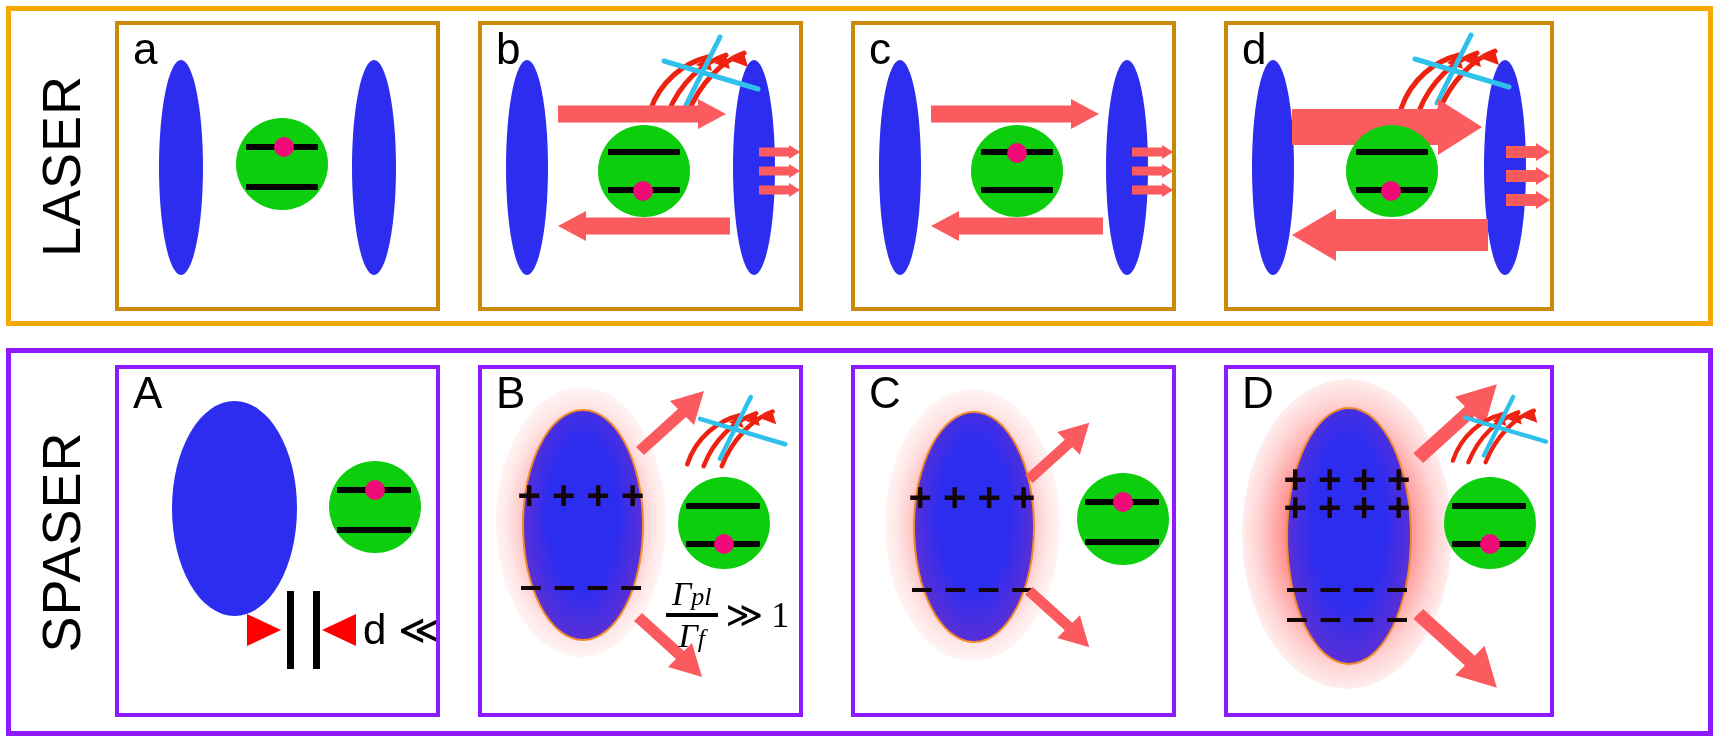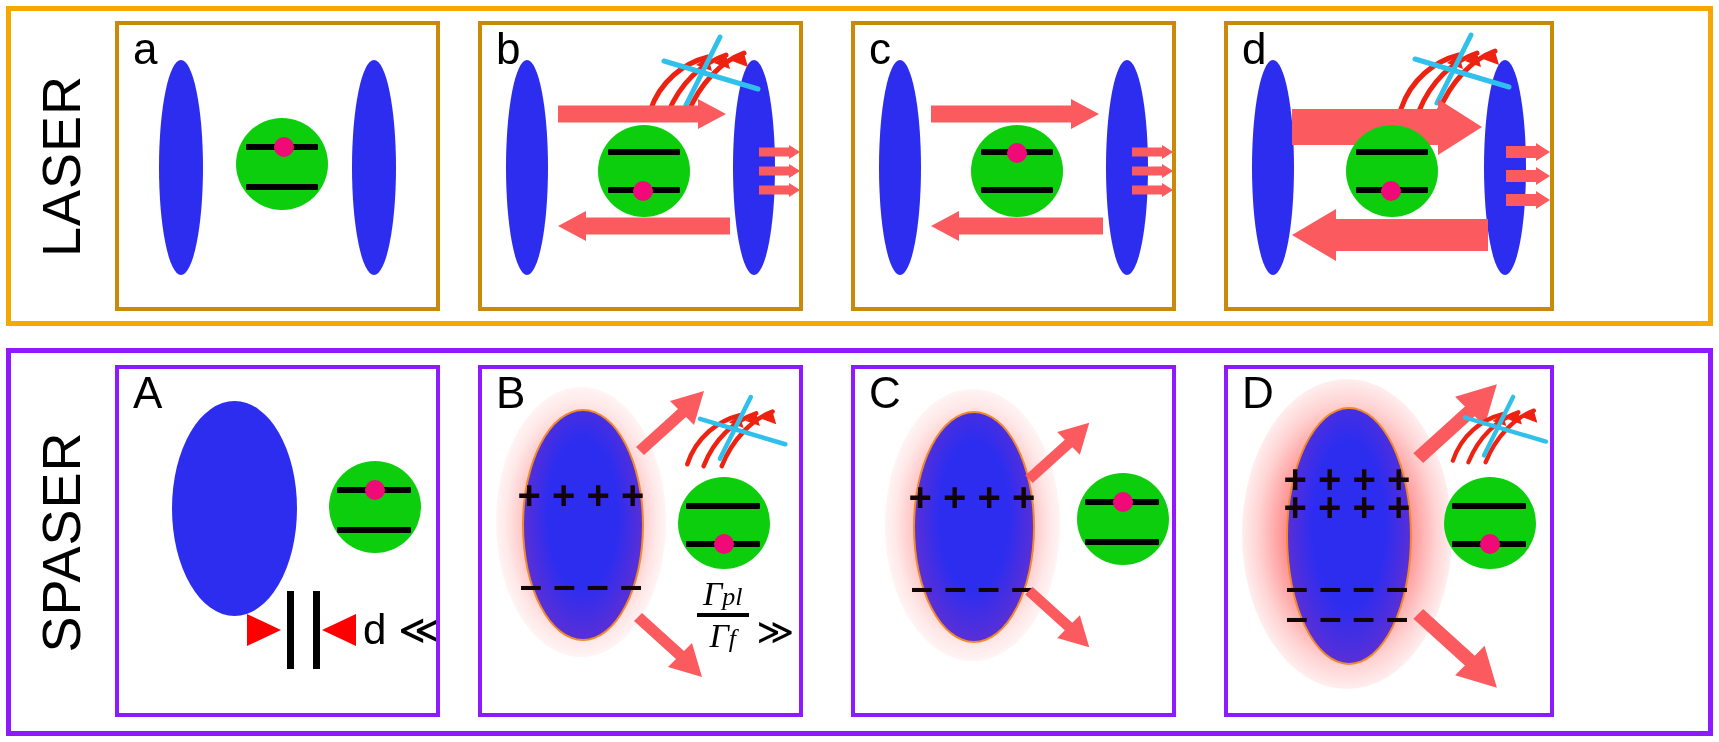--- a/index.html
+++ b/index.html
@@ -328,21 +328,21 @@
           </g>
         </svg>
       </div>
 
       <div class="atom" style="left:196px;top:108px;width:92px;height:92px;">
         <div class="level" style="left:8px;top:26px;width:74px;"></div>
         <div class="level" style="left:8px;top:64px;width:74px;"></div>
         <div class="electron" style="left:36px;top:57px;width:20px;height:20px;"></div>
       </div>
 
-      <div class="formula" style="left:215px;top:208px;align-items:flex-end;">
+      <div class="formula" style="left:184px;top:208px;">
         <div class="frac">
           <div class="num">Γ<i>pl</i></div>
           <div class="bar"></div>
           <div class="den">Γ<i>f</i></div>
         </div>
         <span class="gg">≫</span>
         <span class="one">1</span>
       </div>
     </div>
 

